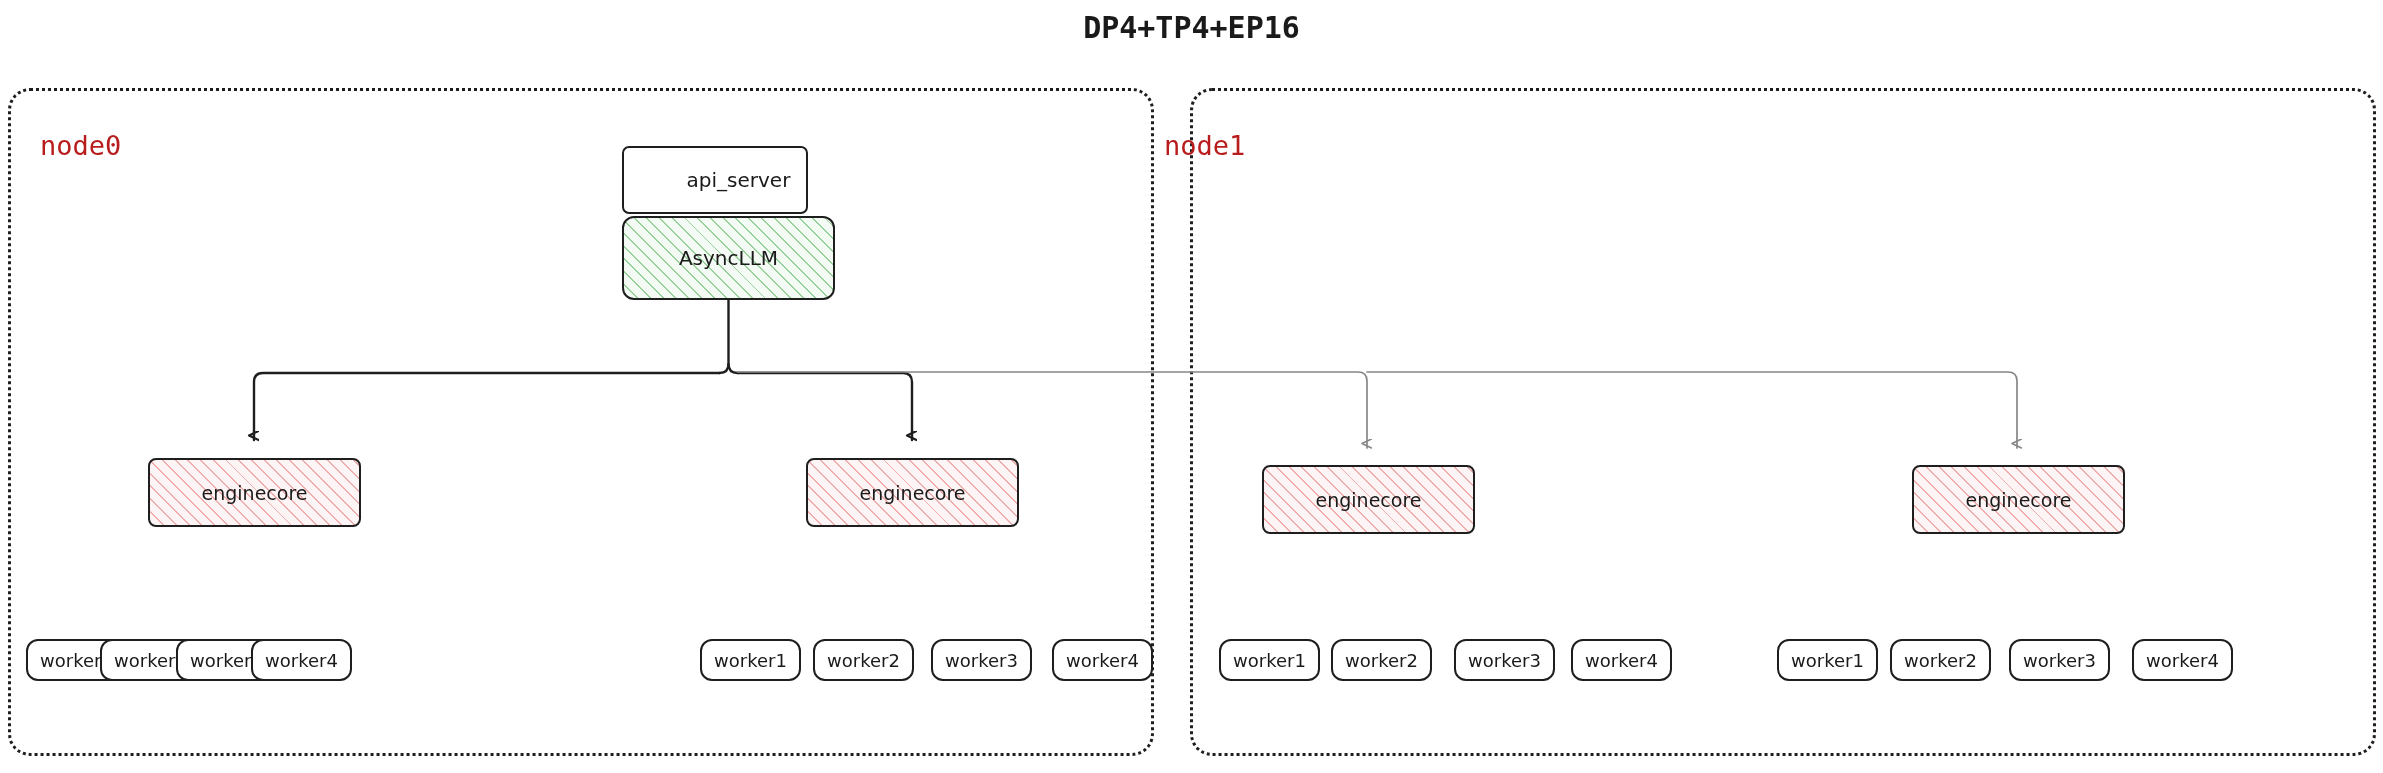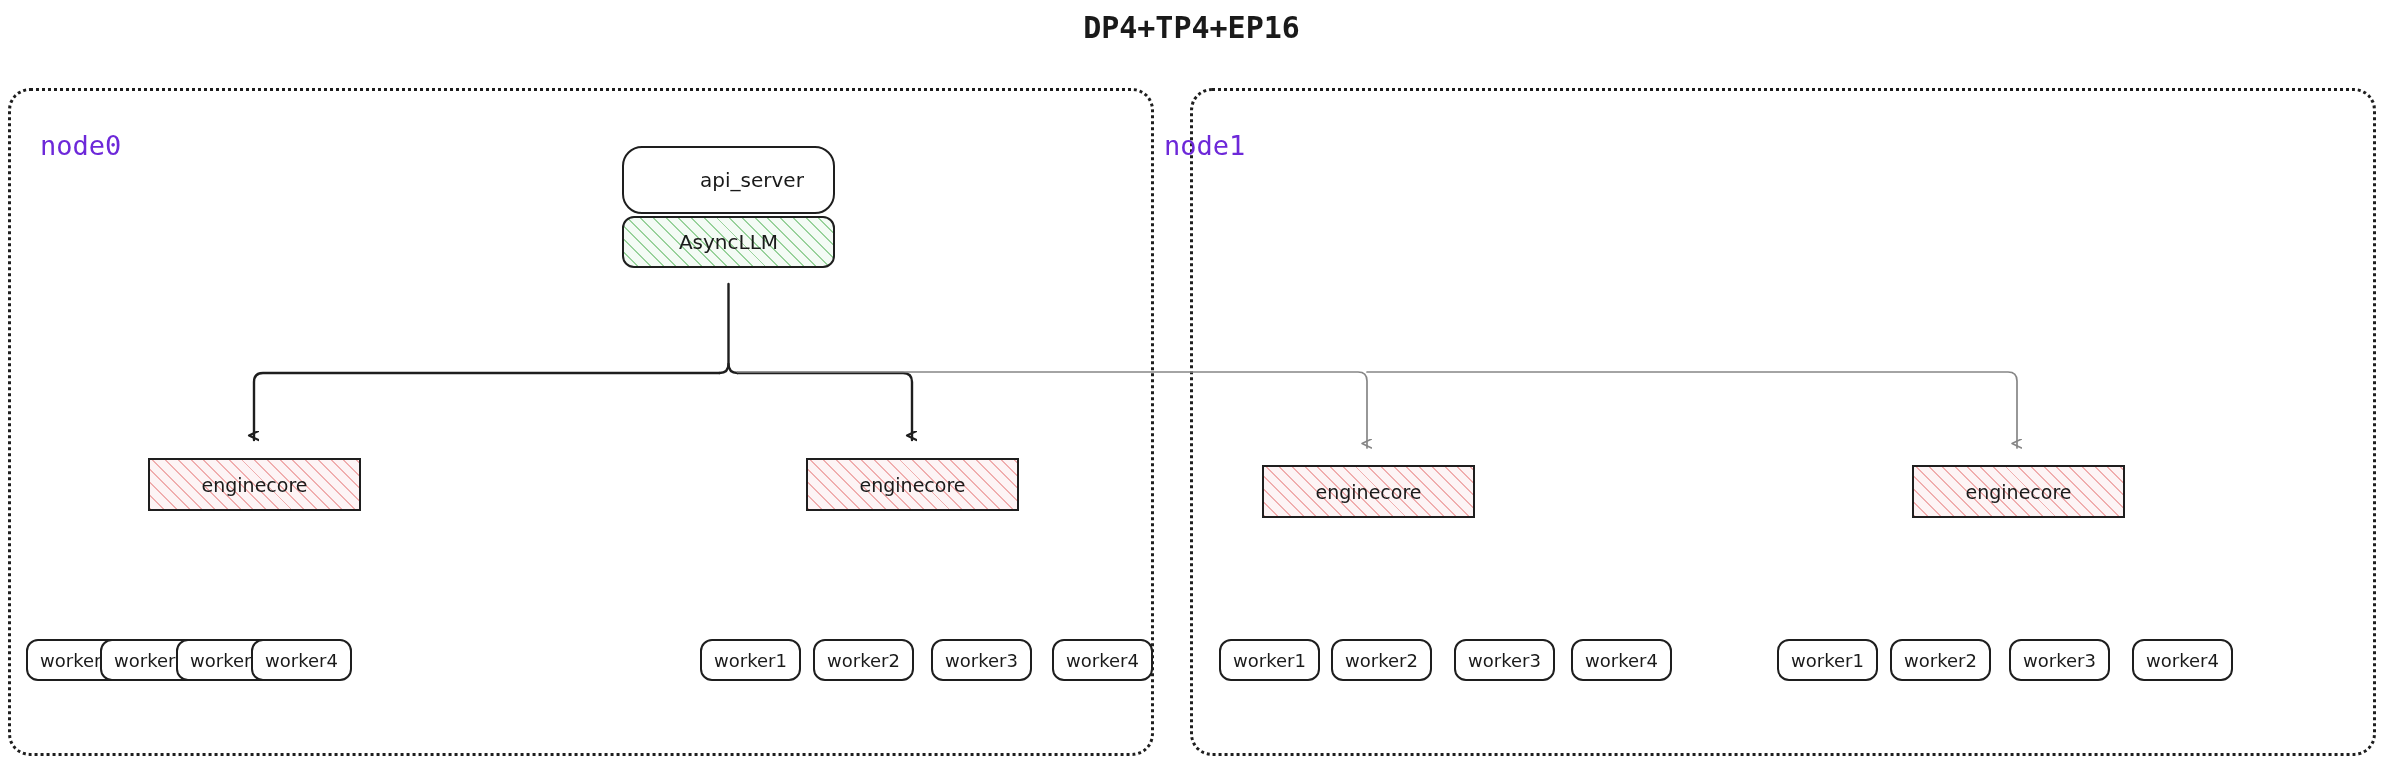--- a/index.html
+++ b/index.html
@@ -54,21 +54,21 @@
   #node-container-1 {
     left: 1190px;
     top: 88px;
     width: 1186px;
     height: 668px;
   }
   .node-label {
     position: absolute;
     font-family: "DejaVu Sans Mono", "Liberation Mono", monospace;
     font-size: 27px;
-    color: #6d28d9;
+    color: #b91c1c;
     white-space: pre;
   }
   #node-label-0 { left: 40px; top: 130px; }
   #node-label-1 { left: 1164px; top: 130px; }
 
   
   .box {
     position: absolute;
     border: 2.5px solid #1e1e1e;
     display: flex;
@@ -76,52 +76,52 @@
     justify-content: center;
     color: #1a1a1a;
     background: #ffffff;
     white-space: pre;
   }
 
   
   #box-api-server {
     left: 622px;
     top: 146px;
-    width: 213px;
+    width: 186px;
     height: 68px;
-    border-radius: 20px;
+    border-radius: 7px;
     font-size: 20px;
     z-index: 3;
     padding-left: 47px;
   }
 
   
   #box-asyncllm {
     left: 622px;
     top: 216px;
     width: 213px;
-    height: 52px;
+    height: 84px;
     border-radius: 12px;
     font-size: 20px;
     z-index: 3;
     background-color: #f4fbf5;
     background-image: repeating-linear-gradient(
         45deg,
         rgba(76, 175, 80, 0.55) 0px,
         rgba(76, 175, 80, 0.55) 1.4px,
         rgba(255,255,255,0) 1.4px,
         rgba(255,255,255,0) 9px
     );
   }
 
   
   .enginecore {
     width: 213px;
-    height: 53px;
-    border-radius: 0;
+    height: 69px;
+    border-radius: 8px;
     font-size: 19px;
     z-index: 3;
     background-color: #fdf4f5;
     background-image: repeating-linear-gradient(
         45deg,
         rgba(229, 115, 115, 0.55) 0px,
         rgba(229, 115, 115, 0.55) 1.4px,
         rgba(255,255,255,0) 1.4px,
         rgba(255,255,255,0) 9px
     );

